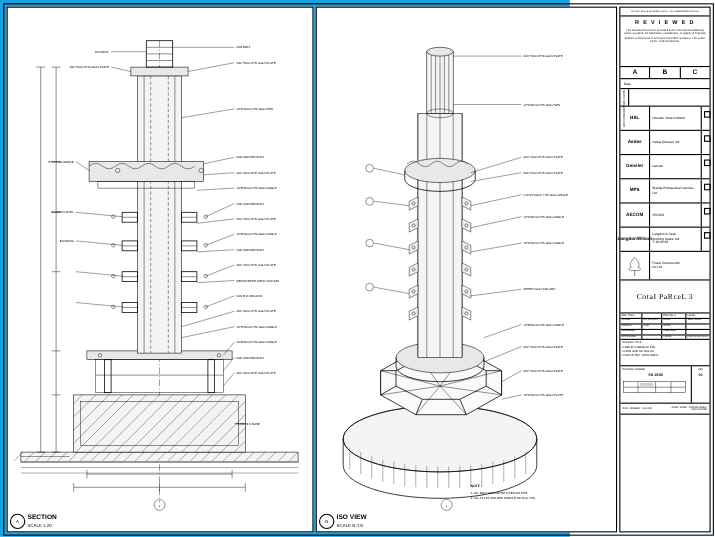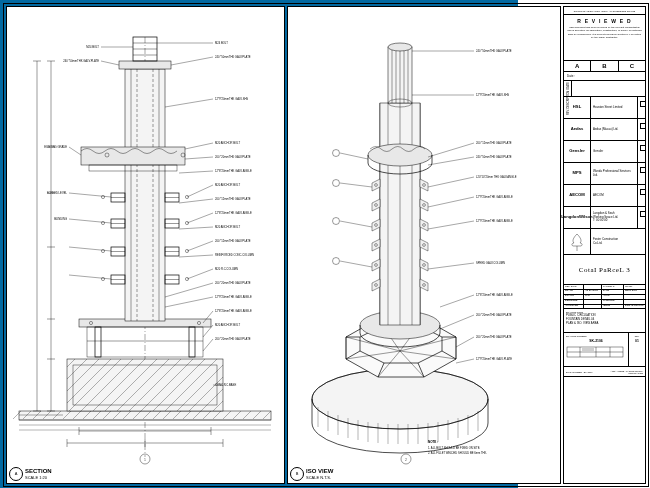--- a/index.html
+++ b/index.html
@@ -1,17 +1,17 @@
 <!DOCTYPE html>
 <html><head>
 <meta charset="utf-8">
 <style>
   html,body{margin:0;padding:0;background:#ffffff;}
   body{width:650px;height:488px;overflow:hidden;font-family:"Liberation Sans",sans-serif;color:#000;}
-  .sheet{position:relative;width:518px;height:488px;background:#0369a1;}
+  .sheet{position:relative;width:518px;height:488px;background:#0ea5e9;}
   .frame{position:absolute;left:3px;top:3px;width:644px;height:482px;border:1px solid #000;}
   .panel{position:absolute;border:1px solid #000;background:#fff;}
 
   
   #panel-section{left:6px;top:6px;width:277px;height:476px;}
   #panel-iso{left:287px;top:6px;width:272px;height:476px;}
   #panel-title{left:563px;top:6px;width:81px;height:476px;}
 
   .panel-label{position:absolute;bottom:3px;left:4px;font-size:4px;line-height:1.25;}
   .panel-label .big{font-size:6px;font-weight:bold;}

